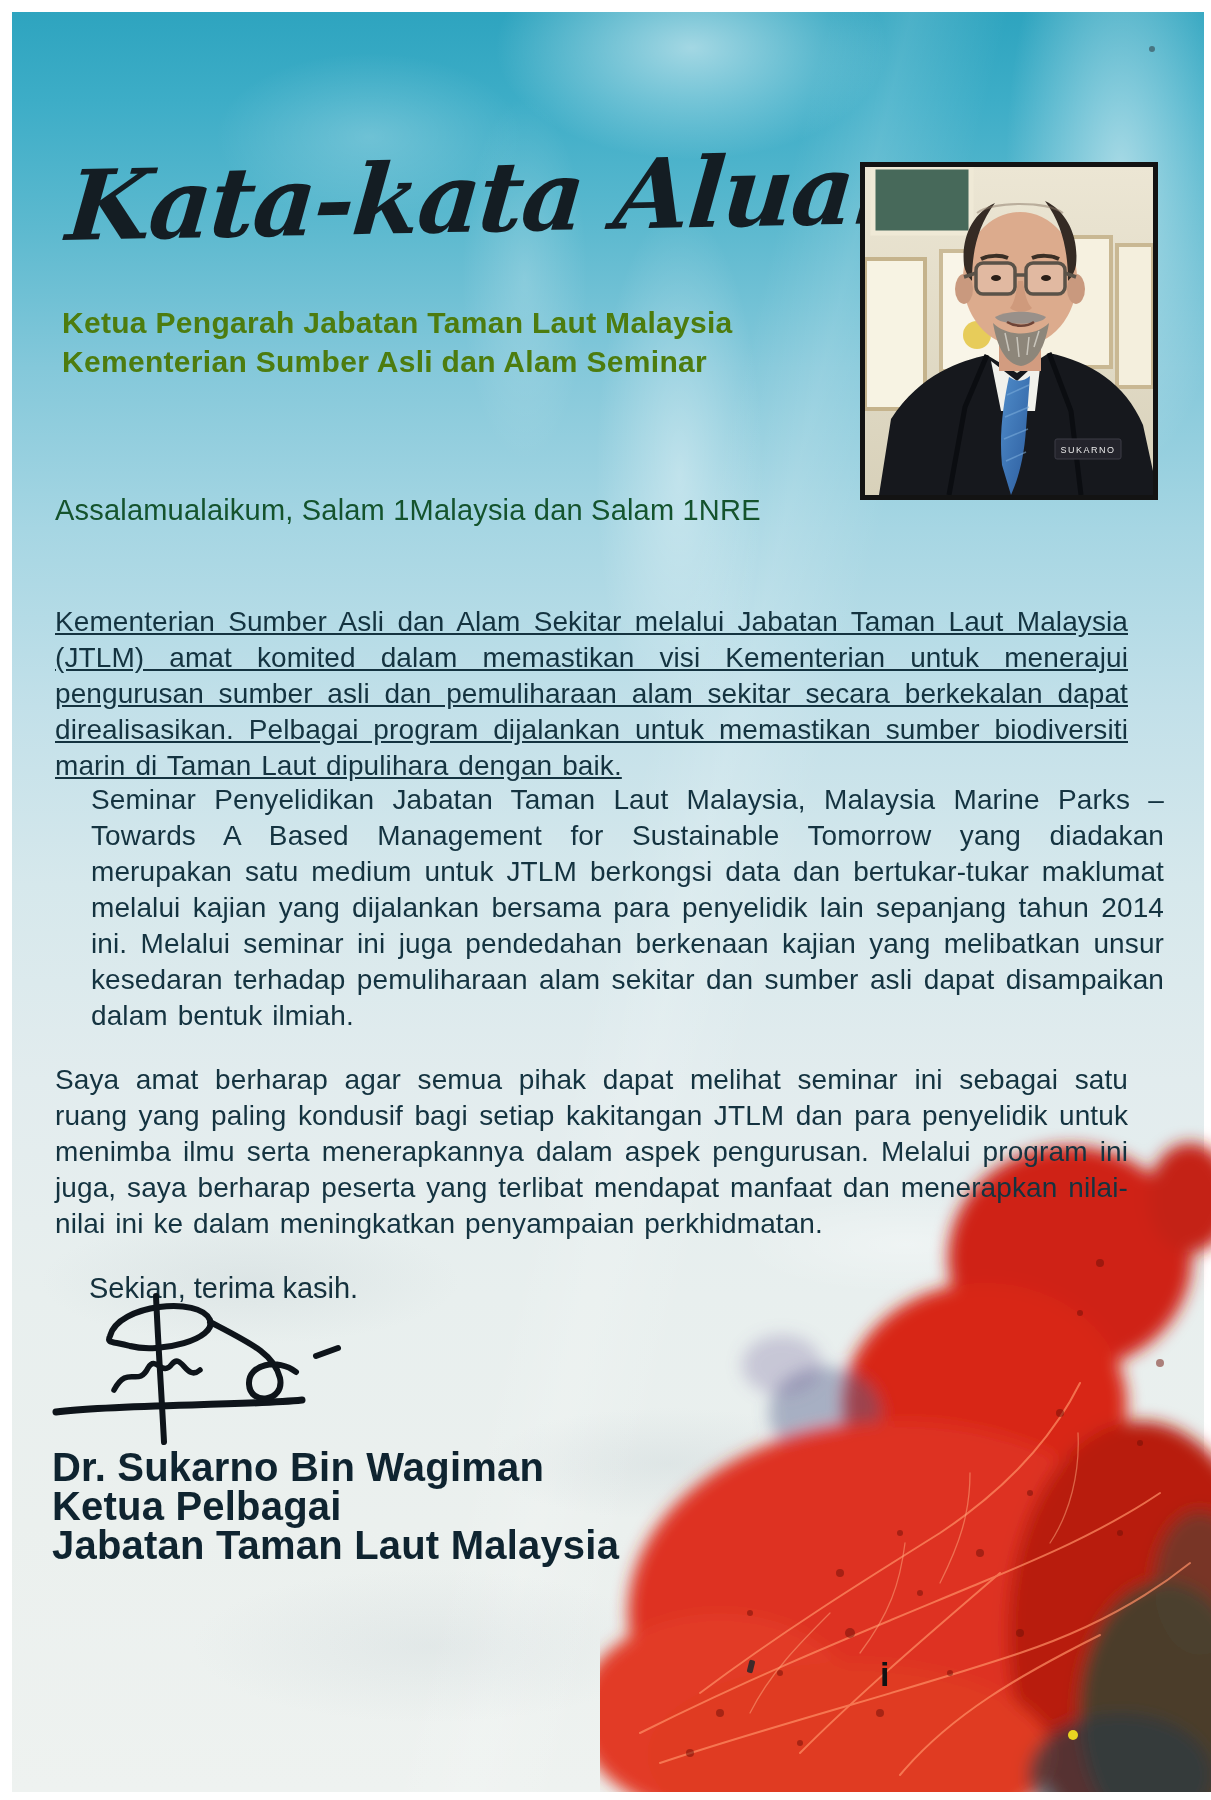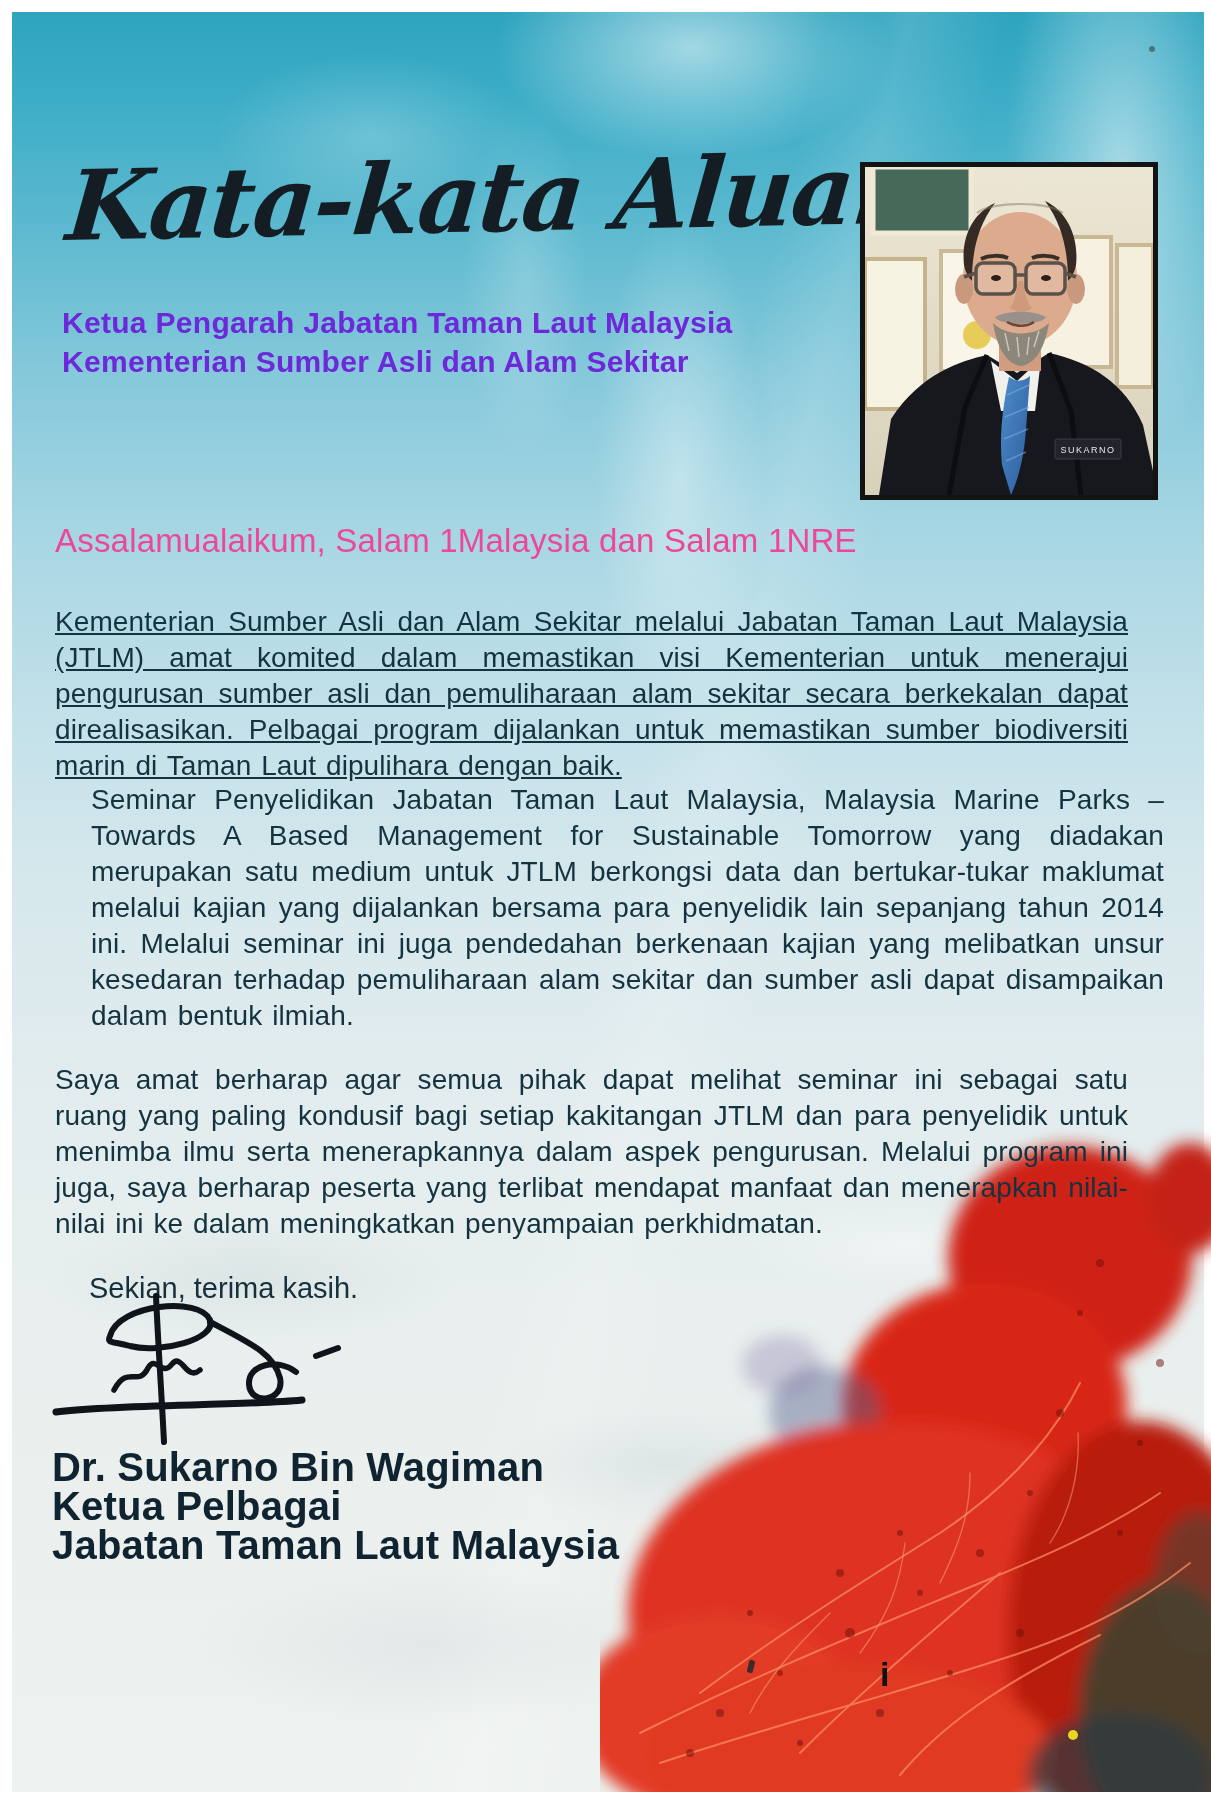--- a/index.html
+++ b/index.html
@@ -40,26 +40,26 @@
     font-size:97px;color:#141d23;white-space:nowrap;
     transform:skewX(-6deg) rotate(-1.2deg);letter-spacing:-2px;
     z-index:3;
   }
   .photo-frame{
     position:absolute;left:827px;top:162px;width:288px;height:328px;
     border:5px solid #131313;background:#e6dfcd;z-index:3;margin-left:33px;
   }
   .dept-heading{
     position:absolute;left:62px;top:303px;z-index:3;
-    font-weight:700;font-size:30px;line-height:39px;color:#6d28d9;
+    font-weight:700;font-size:30px;line-height:39px;color:#4d7c0f;
     letter-spacing:.3px;
   }
   .greeting{
-    position:absolute;left:55px;top:522px;z-index:3;
-    font-size:33px;color:#ec4899;letter-spacing:.2px;
+    position:absolute;left:55px;top:494px;z-index:3;
+    font-size:29px;color:#14532d;letter-spacing:.2px;
   }
   .para{
     position:absolute;left:55px;width:1073px;z-index:3;
     font-size:28px;line-height:36px;color:#143340;
     text-align:justify;text-align-last:left;word-spacing:2px;letter-spacing:.1px;
   }
   .p1{top:604px;text-decoration:underline;}
   .p2{top:782px;margin-left:36px;}
   .p3{top:1062px;}
   .closing{
@@ -154,21 +154,21 @@
       <path d="M140,166 l4,18 M152,170 l2,20 M164,170 l-2,18 M174,164 l-5,16" stroke="#d8d5cc" stroke-width="1.5" opacity=".8"></path>
       <path d="M142,155 C150,160 162,160 169,155" stroke="#6e4437" stroke-width="2.5" fill="none"></path>
 
       <rect x="190" y="272" width="66" height="20" rx="2" fill="#23232b" stroke="#3c3c46" stroke-width="1"></rect>
       <text x="223" y="286" text-anchor="middle" font-family="Liberation Sans, sans-serif" font-size="9" letter-spacing="1.5" fill="#e9e9e9">SUKARNO</text>
     </svg>
   </div>
 
   <div class="dept-heading">
     <div>Ketua Pengarah Jabatan Taman Laut Malaysia</div>
-    <div>Kementerian Sumber Asli dan Alam Sekitar</div>
+    <div>Kementerian Sumber Asli dan Alam Seminar</div>
   </div>
 
   <div class="greeting">Assalamualaikum, Salam 1Malaysia dan Salam 1NRE</div>
 
   <div class="para p1">Kementerian Sumber Asli dan Alam Sekitar melalui Jabatan Taman Laut Malaysia (JTLM) amat komited dalam memastikan visi Kementerian untuk menerajui pengurusan sumber asli dan pemuliharaan alam sekitar secara berkekalan dapat direalisasikan. Pelbagai program dijalankan untuk memastikan sumber biodiversiti marin di Taman Laut dipulihara dengan baik.</div>
   <div class="para p2">Seminar Penyelidikan Jabatan Taman Laut Malaysia, Malaysia Marine Parks – Towards A Based Management for Sustainable Tomorrow yang diadakan merupakan satu medium untuk JTLM berkongsi data dan bertukar-tukar maklumat melalui kajian yang dijalankan bersama para penyelidik lain sepanjang tahun 2014 ini. Melalui seminar ini juga pendedahan berkenaan kajian yang melibatkan unsur kesedaran terhadap pemuliharaan alam sekitar dan sumber asli dapat disampaikan dalam bentuk ilmiah.</div>
   <div class="para p3">Saya amat berharap agar semua pihak dapat melihat seminar ini sebagai satu ruang yang paling kondusif bagi setiap kakitangan JTLM dan para penyelidik untuk menimba ilmu serta menerapkannya dalam aspek pengurusan. Melalui program ini juga, saya berharap peserta yang terlibat mendapat manfaat dan menerapkan nilai-nilai ini ke dalam meningkatkan penyampaian perkhidmatan.</div>
 
   <div class="closing">Sekian, terima kasih.</div>
 

